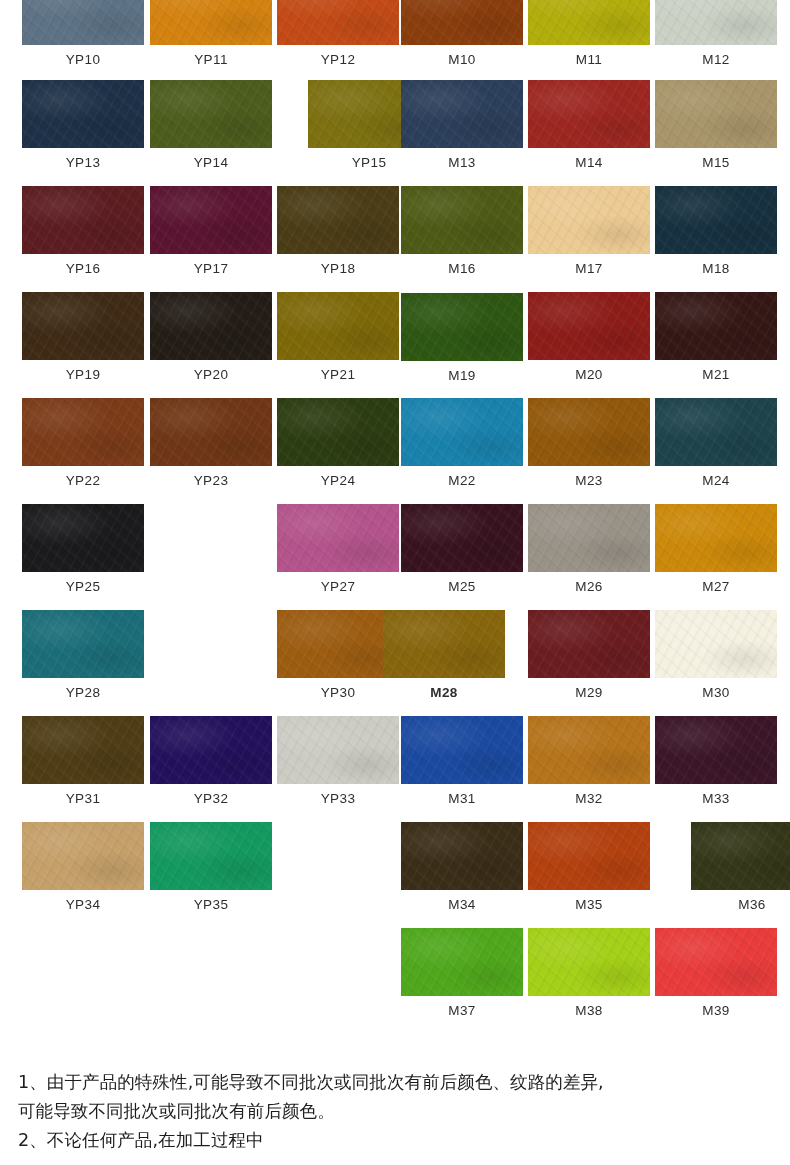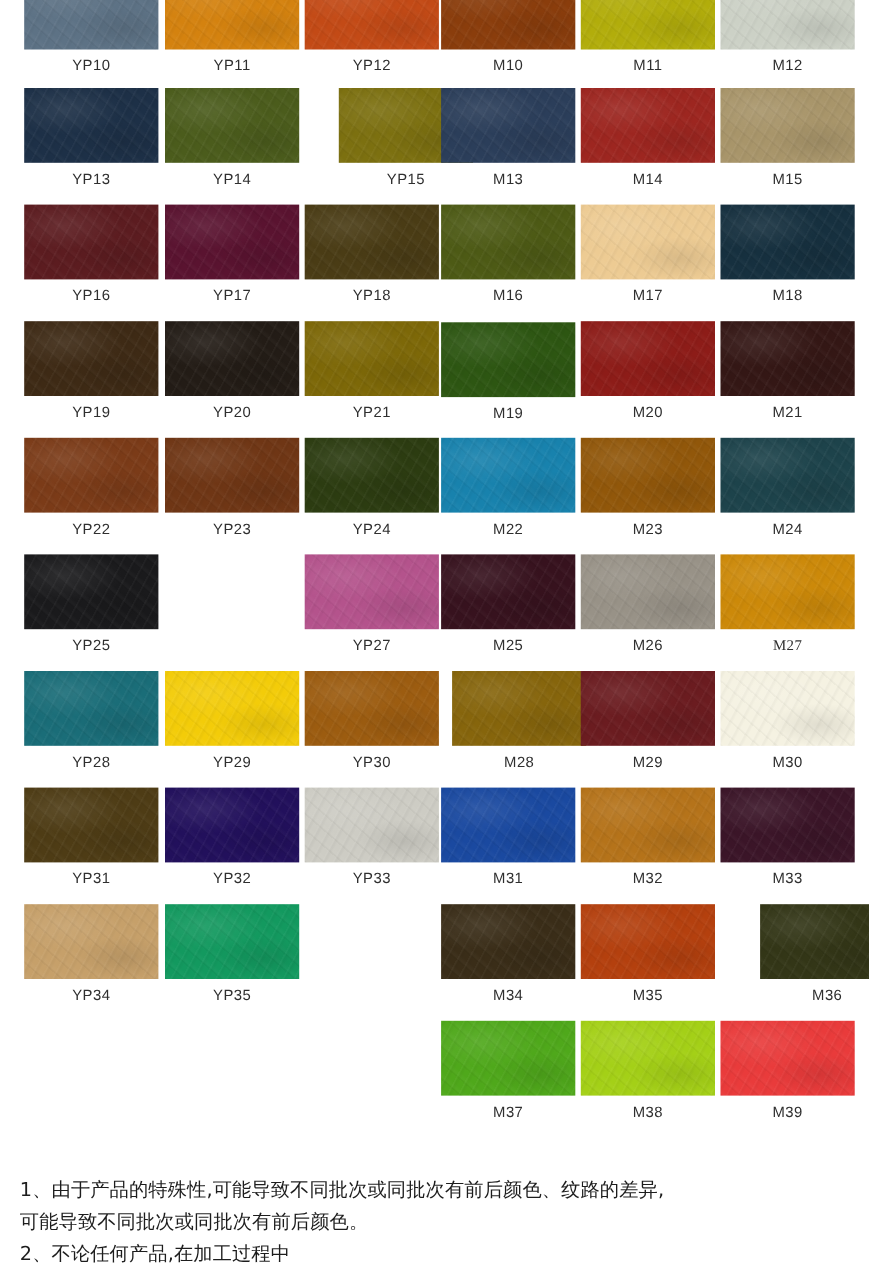--- a/index.html
+++ b/index.html
@@ -205,37 +205,33 @@
       <div class="swatch-label">YP27</div>
     </div>
     <div class="swatch-cell" style="left: 401px; top: 504px;">
       <div class="swatch-chip" style="background: rgb(55, 18, 30);"></div>
       <div class="swatch-label">M25</div>
     </div>
     <div class="swatch-cell" style="left: 528px; top: 504px;">
       <div class="swatch-chip" style="background: rgb(152, 146, 135);"></div>
       <div class="swatch-label">M26</div>
     </div>
-    <div class="swatch-cell" style="left: 655px; top: 504px; font-family: Liberation Serif, serif;">
+    <div class="swatch-cell" style="left: 655px; top: 504px;">
       <div class="swatch-chip" style="background: rgb(204, 137, 9);"></div>
       <div class="swatch-label">M27</div>
     </div>
     <div class="swatch-cell" style="left: 22px; top: 610px;">
       <div class="swatch-chip" style="background: rgb(26, 109, 120);"></div>
       <div class="swatch-label">YP28</div>
     </div>
-    <div class="swatch-cell" style="left: 150px; top: 610px;">
-      <div class="swatch-chip" style="background: rgb(243, 204, 9);"></div>
-      <div class="swatch-label">YP29</div>
-    </div>
     <div class="swatch-cell" style="left: 277px; top: 610px;">
       <div class="swatch-chip" style="background: rgb(156, 92, 16);"></div>
       <div class="swatch-label">YP30</div>
     </div>
-    <div class="swatch-cell" style="left: 411px; top: 610px;">
+    <div class="swatch-cell" style="left: 383px; top: 610px; font-weight: bold;">
       <div class="swatch-chip" style="background: rgb(134, 101, 12);"></div>
       <div class="swatch-label">M28</div>
     </div>
     <div class="swatch-cell" style="left: 528px; top: 610px;">
       <div class="swatch-chip" style="background: rgb(107, 28, 32);"></div>
       <div class="swatch-label">M29</div>
     </div>
     <div class="swatch-cell" style="left: 655px; top: 610px;">
       <div class="swatch-chip" style="background: rgb(245, 242, 226);"></div>
       <div class="swatch-label">M30</div>

